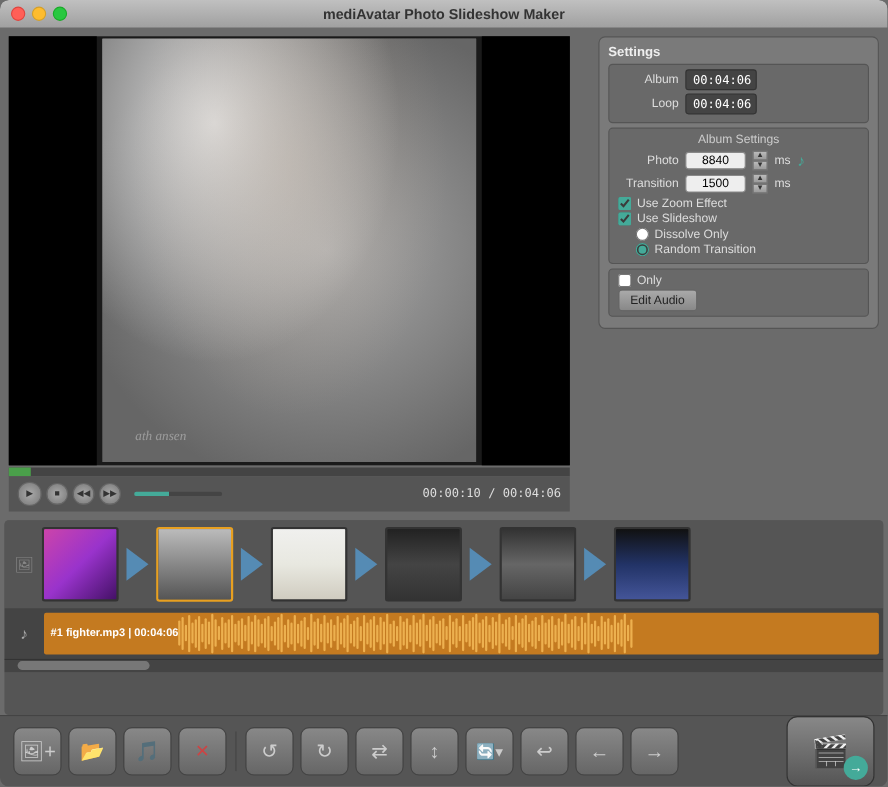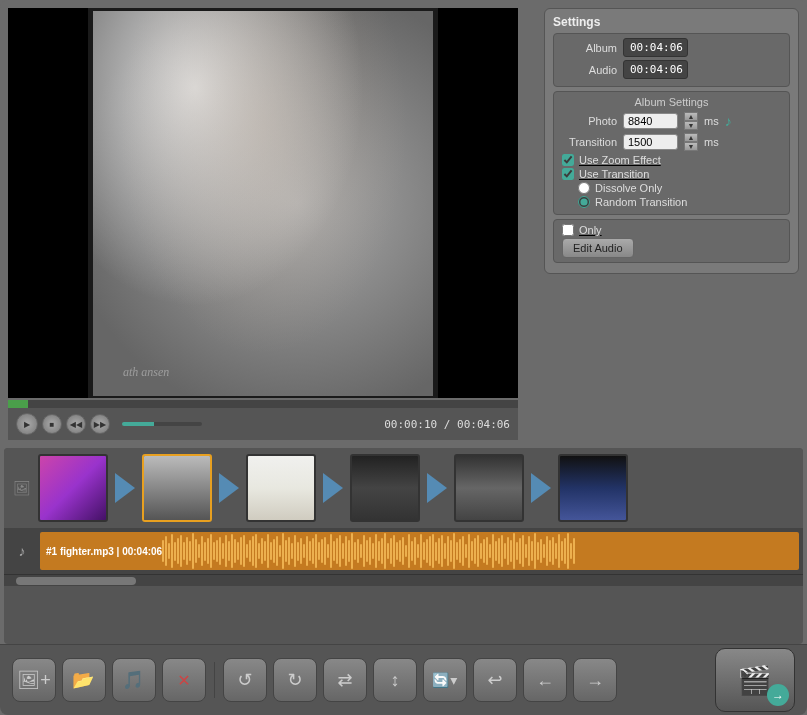--- a/index.html
+++ b/index.html
@@ -200,21 +200,21 @@
       font-size: 11px;
       width: 65px;
     }
     .input-field {
       background: #eee;
       border: 1px solid #888;
       border-radius: 3px;
       padding: 1px 4px;
       font-size: 11px;
       width: 55px;
-      text-align: left;
+      text-align: center;
     }
     .spinner {
       display: flex;
       flex-direction: column;
     }
     .spin-btn {
       width: 14px;
       height: 9px;
       background: linear-gradient(to bottom, #bbb, #999);
       border: 1px solid #777;
@@ -232,21 +232,20 @@
     }
     .music-icon {
       color: #4a9;
       font-size: 14px;
     }
     .checkbox-row {
       display: flex;
       align-items: center;
       gap: 5px;
       margin-bottom: 2px;
-      text-decoration: underline;
     }
     .checkbox-row input[type="checkbox"] {
       width: 12px;
       height: 12px;
       accent-color: #4a9;
     }
     .checkbox-label {
       color: #ddd;
       font-size: 11px;
     }
@@ -486,20 +485,28 @@
       width: 2px;
       background: rgba(255,200,100,0.7);
       border-radius: 1px;
     }
   </style>
 </head>
 <body>
 
 <div class="window">
 
+  <div class="title-bar">
+    <div class="traffic-lights">
+      <div class="traffic-light tl-red"></div>
+      <div class="traffic-light tl-yellow"></div>
+      <div class="traffic-light tl-green"></div>
+    </div>
+    <span class="title-text">mediAvatar Photo Slideshow Maker</span>
+  </div>
 
   <div class="main-content">
 
     <div class="left-panel">
 
       <div class="video-placeholder">
 
         <div style="position:absolute;left:0;top:0;bottom:0;width:80px;background:#000;"></div>
         <div style="position:absolute;right:0;top:0;bottom:0;width:80px;background:#000;"></div>
 
@@ -531,21 +538,21 @@
 
       <div class="settings-section">
         <div class="section-title">Settings</div>
 
         <div class="sub-section">
           <div class="row">
             <div class="label">Album</div>
             <div class="value-display">00:04:06</div>
           </div>
           <div class="row">
-            <div class="label">Audio</div>
+            <div class="label">Loop</div>
             <div class="value-display">00:04:06</div>
           </div>
         </div>
 
         <div class="sub-section">
           <div class="sub-title">Album Settings</div>
           <div class="row">
             <div class="label">Photo</div>
             <input class="input-field" type="text" value="8840" style="">
             <div class="spinner">
@@ -563,21 +570,21 @@
               <div class="spin-btn">▼</div>
             </div>
             <span class="ms-label">ms</span>
           </div>
           <div class="checkbox-row">
             <input type="checkbox" checked="" style="">
             <span class="checkbox-label">Use Zoom Effect</span>
           </div>
           <div class="checkbox-row">
             <input type="checkbox" checked="" style="">
-            <span class="checkbox-label">Use Transition</span>
+            <span class="checkbox-label">Use Slideshow</span>
           </div>
           <div class="radio-row">
             <input type="radio" name="transition-type" style="">
             <span class="radio-label">Dissolve Only</span>
           </div>
           <div class="radio-row">
             <input type="radio" name="transition-type" checked="" style="">
             <span class="radio-label">Random Transition</span>
           </div>
         </div>

